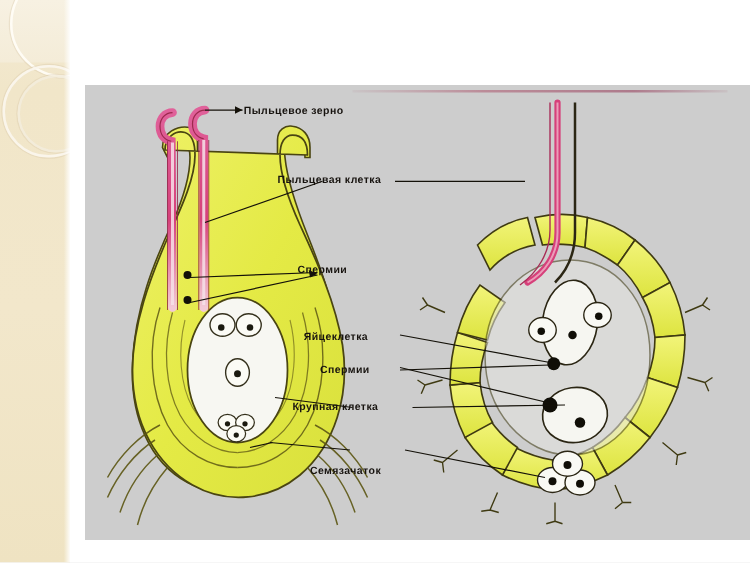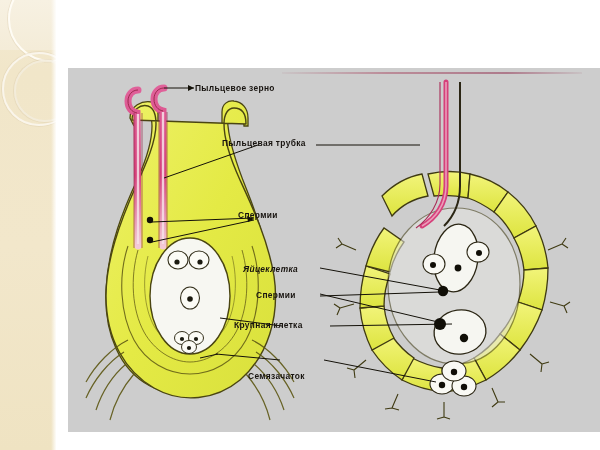--- a/index.html
+++ b/index.html
@@ -85,21 +85,21 @@
     font-size:8.4px;
     font-weight:bold;
     color:#17130f;
     white-space:nowrap;
     letter-spacing:.35px;
     line-height:10px;
   }
   .lbl.l1 { left:127px; top:15px; }
   .lbl.l2 { left:154px; top:70px; }
   .lbl.l3 { left:170px; top:142px; }
-  .lbl.l4 { left:175px; top:196px;font-style:italic; }
+  .lbl.l4 { left:175px; top:196px; }
   .lbl.l5 { left:188px; top:222px; }
   .lbl.l6 { left:166px; top:252px; }
   .lbl.l7 { left:180px; top:303px; }
 </style>
 </head>
 <body>
 
 <div id="slide">
 
   <div id="sidebar">
@@ -309,21 +309,21 @@
         <path d="M252 200 L372 222"></path>
         <path d="M252 226 L370 254"></path>
         <path d="M252 228 L372 224"></path>
         <path d="M262 258 L384 256"></path>
         <path d="M256 292 L368 314"></path>
         <path d="M352 77 l0 0"></path>
       </g>
     </svg>
 
     <div class="lbl l1">Пыльцевое зерно</div>
-    <div class="lbl l2">Пыльцевая трубка</div>
+    <div class="lbl l2">Пыльцевая клетка</div>
     <div class="lbl l3">Спермии</div>
     <div class="lbl l4">Яйцеклетка</div>
     <div class="lbl l5">Спермии</div>
     <div class="lbl l6">Крупная клетка</div>
     <div class="lbl l7">Семязачаток</div>
   </div>
 
 </div>
 
 </body></html>

